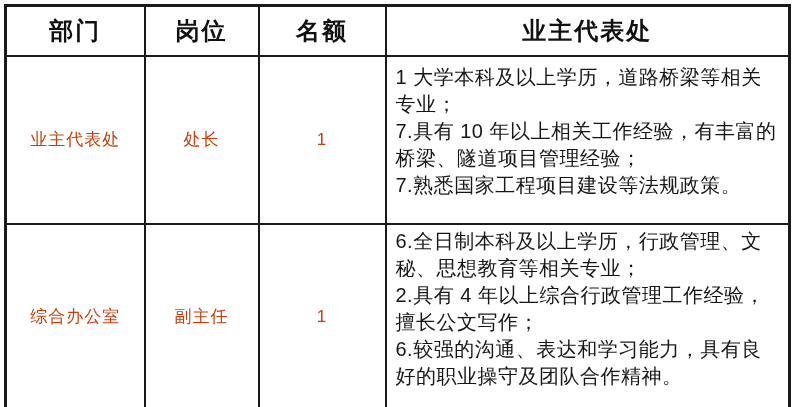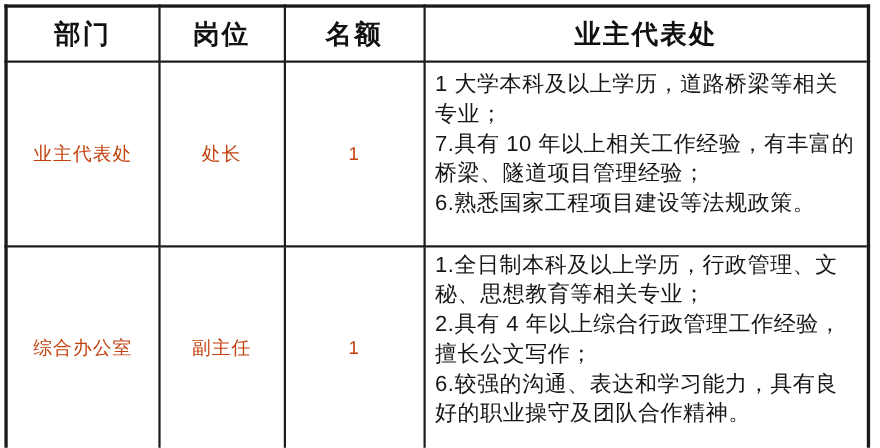--- a/index.html
+++ b/index.html
@@ -87,28 +87,28 @@
       </tr>
     </thead>
     <tbody>
       <tr>
         <td class="cell-center">业主代表处</td>
         <td class="cell-center">处长</td>
         <td class="cell-center">1</td>
         <td class="cell-conditions">
           <div class="cond-line">1 大学本科及以上学历，道路桥梁等相关专业；</div>
           <div class="cond-line">7.具有 10 年以上相关工作经验，有丰富的桥梁、隧道项目管理经验；</div>
-          <div class="cond-line">6.熟悉国家工程项目建设等法规政策。</div>
+          <div class="cond-line">7.熟悉国家工程项目建设等法规政策。</div>
         </td>
       </tr>
       <tr>
         <td class="cell-center">综合办公室</td>
         <td class="cell-center">副主任</td>
         <td class="cell-center">1</td>
         <td class="cell-conditions">
-          <div class="cond-line">1.全日制本科及以上学历，行政管理、文秘、思想教育等相关专业；</div>
+          <div class="cond-line">6.全日制本科及以上学历，行政管理、文秘、思想教育等相关专业；</div>
           <div class="cond-line">2.具有 4 年以上综合行政管理工作经验，擅长公文写作；</div>
           <div class="cond-line">6.较强的沟通、表达和学习能力，具有良好的职业操守及团队合作精神。</div>
         </td>
       </tr>
     </tbody>
   </table>
 </div>
 
 </body></html>

